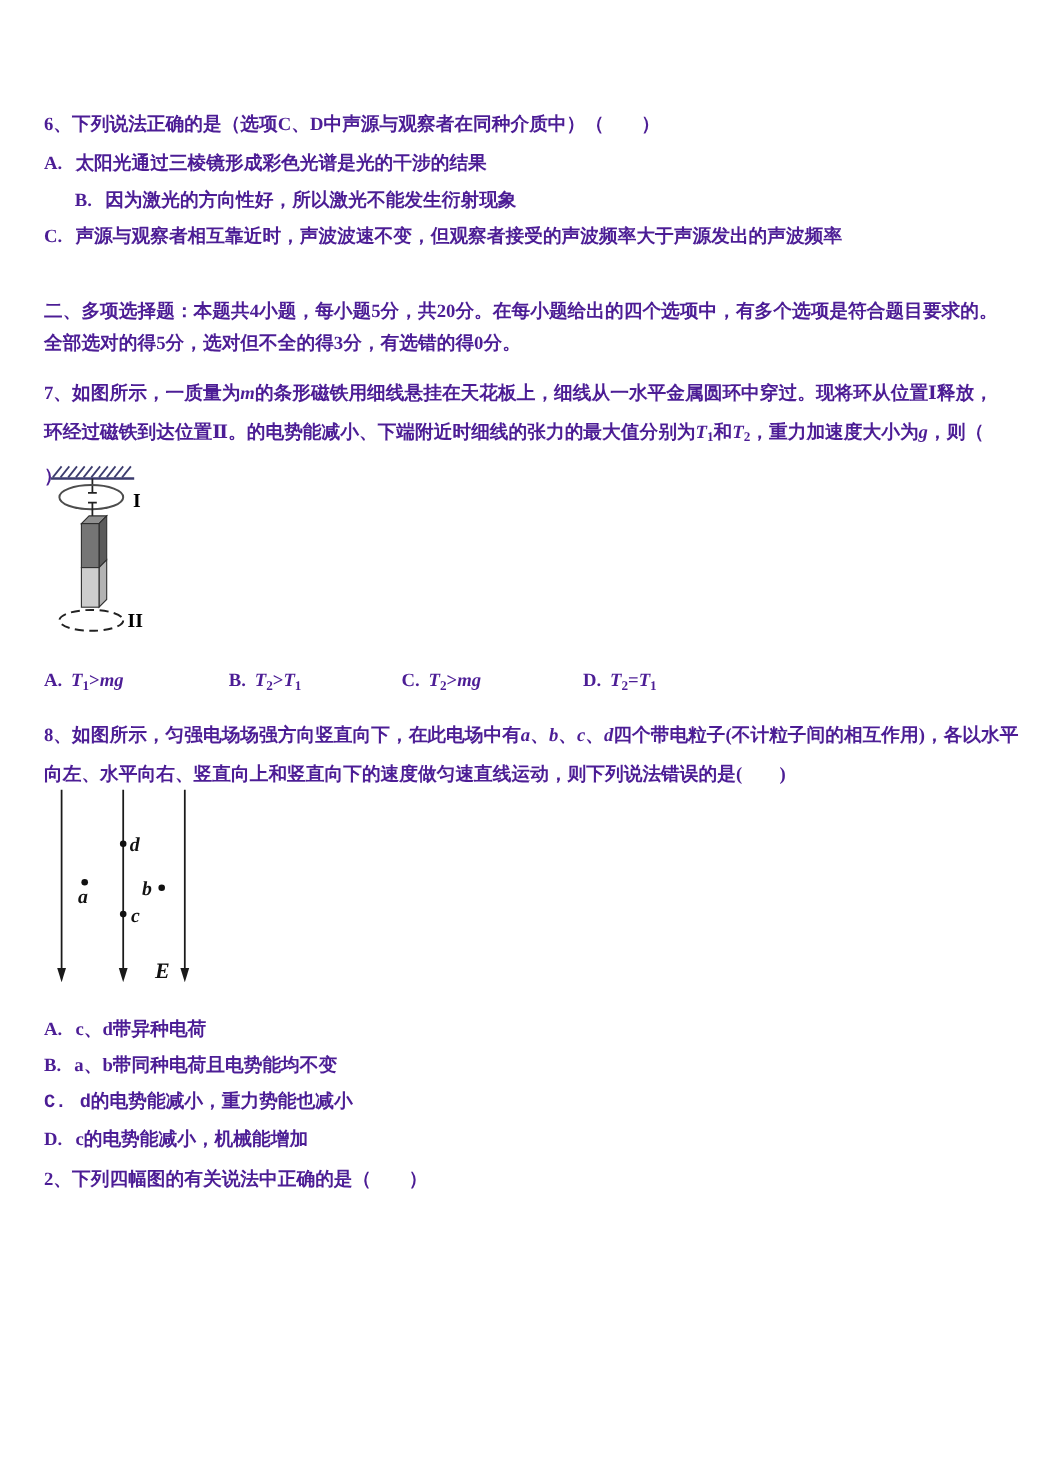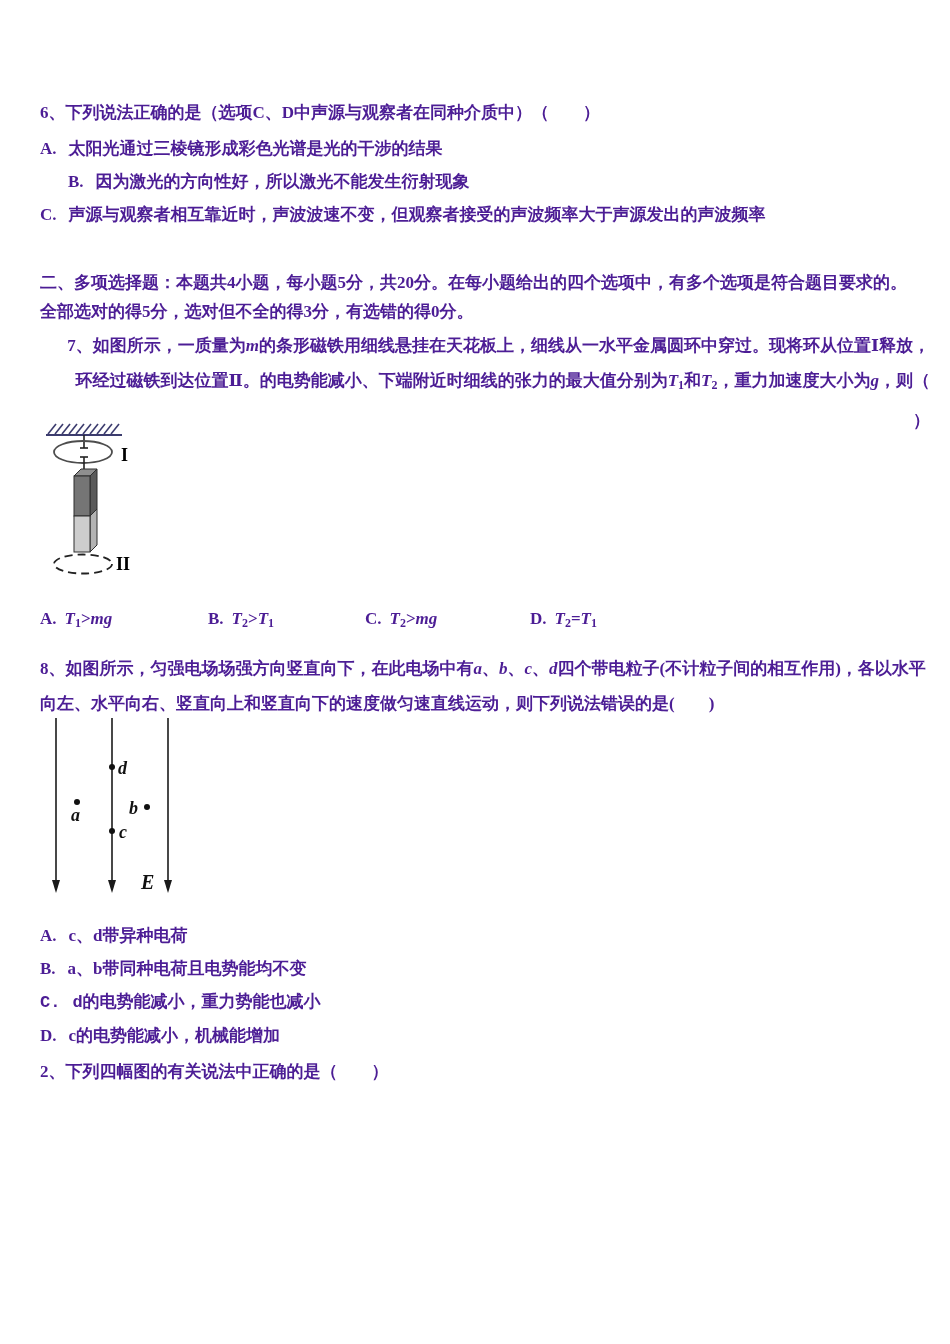--- a/index.html
+++ b/index.html
@@ -42,21 +42,21 @@
   </div>
   <div class="abs opt" style="left:40px;top:204px;">
     <span class="letter">C.</span><span><span>声源与观察者相互靠近时，声波波速不变，但观察者接受的声波频率大于声源发出的声波频率</span></span>
   </div>
 
   <div class="abs sec" style="left:40px;top:269px;width:885px;">
     <div class="line">二、多项选择题：本题共4小题，每小题5分，共20分。在每小题给出的四个选项中，有多个选项是符合题目要求的。</div>
     <div class="line">全部选对的得5分，选对但不全的得3分，有选错的得0分。</div>
   </div>
 
-  <div class="abs para" style="left:40px;top:328px;width:890px;text-align:right;">
+  <div class="abs para" style="left:40px;top:340px;width:890px;">
     <div class="line"><span>7、如图所示，一质量为</span><span class="it">m</span><span>的条形磁铁用细线悬挂在天花板上，细线从一水平金属圆环中穿过。现将环从位置Ⅰ释放，</span></div>
     <div class="line"><span>环经过磁铁到达位置Ⅱ。的电势能减小、下端附近时细线的张力的最大值分别为</span><span class="it">T</span><span class="sub">1</span><span>和</span><span class="it">T</span><span class="sub">2</span><span>，重力加速度大小为</span><span class="it">g</span><span>，则（</span></div>
     <div class="line"><span>）</span></div>
   </div>
 
   <svg class="abs" style="left:42px;top:421px;" width="170" height="172" viewBox="0 0 170 172">
 
     <g stroke="#3c3c6e" stroke-width="1.6">
       <line x1="6" y1="13" x2="14" y2="3"></line>
         <line x1="13" y1="13" x2="21" y2="3"></line>

